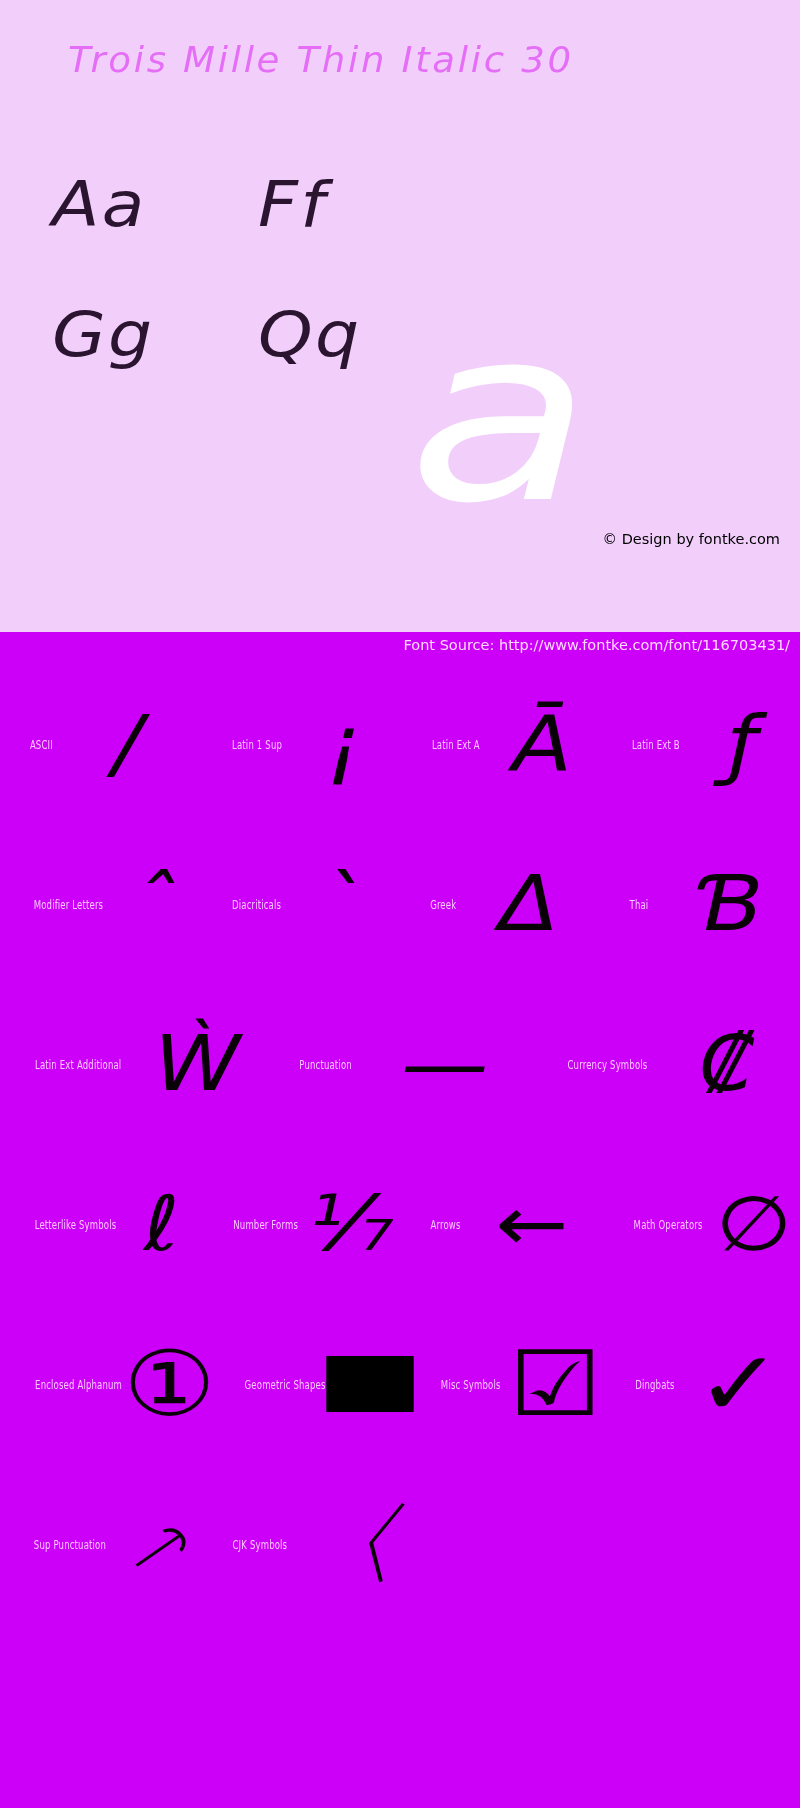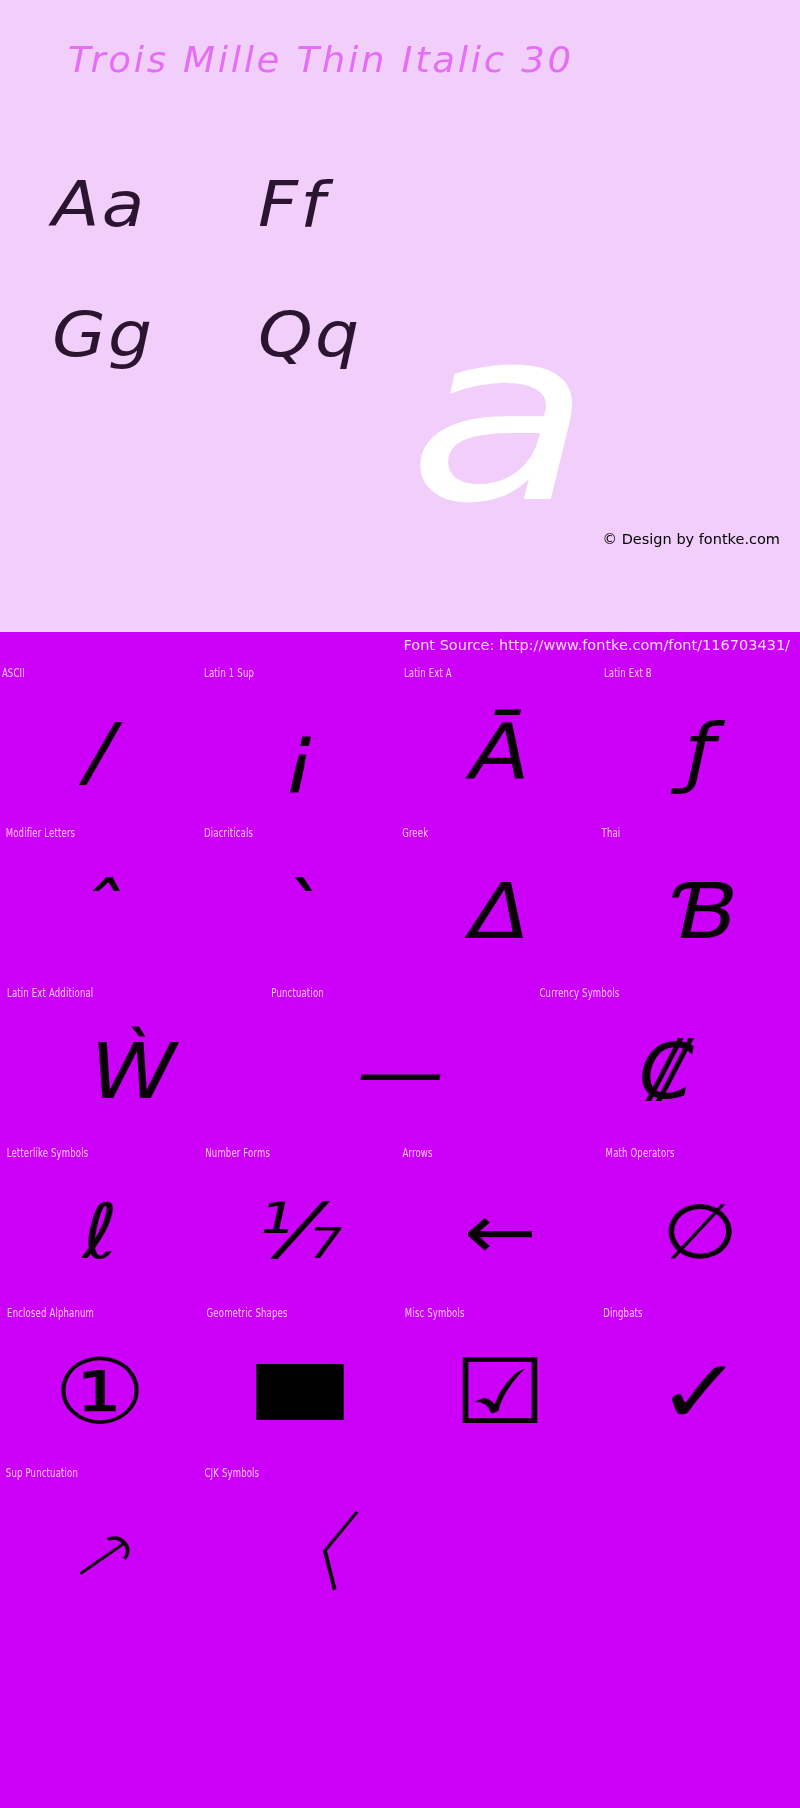--- a/index.html
+++ b/index.html
@@ -135,22 +135,23 @@
   }
   .block-row {
     display: flex;
     width: 800px;
     height: 160px;
   }
   .block-cell {
     flex: 1 1 25%;
     position: relative;
     display: flex;
-    flex-direction: column;
-    align-items: flex-start;
+    flex-direction: row;
+    align-items: center;
+    padding-left: 28px;
   }
   .block-label {
     font-family: "DejaVu Sans Condensed", "DejaVu Sans", sans-serif;
     font-size: 11px;
     color: #fbc9ff;
     letter-spacing: 0.2px;
     white-space: nowrap;
     height: 16px;
     line-height: 16px;
     margin-top: 0px;

